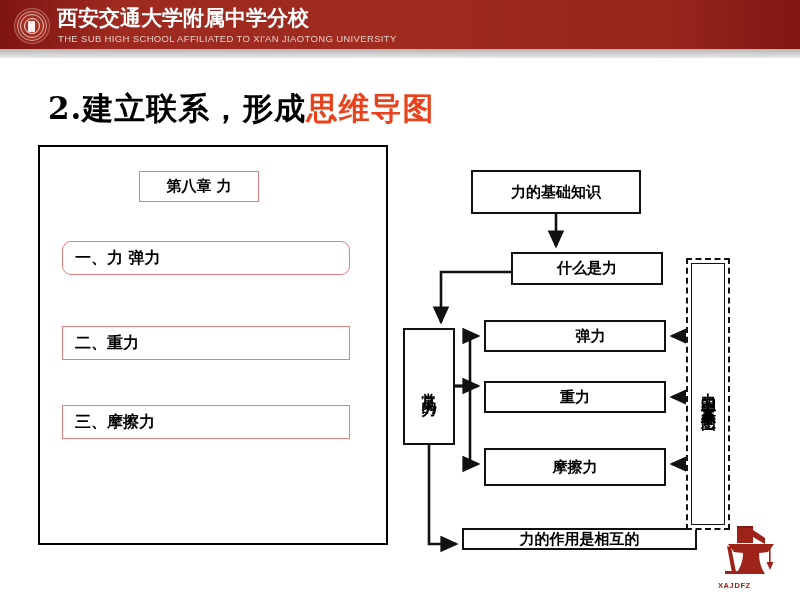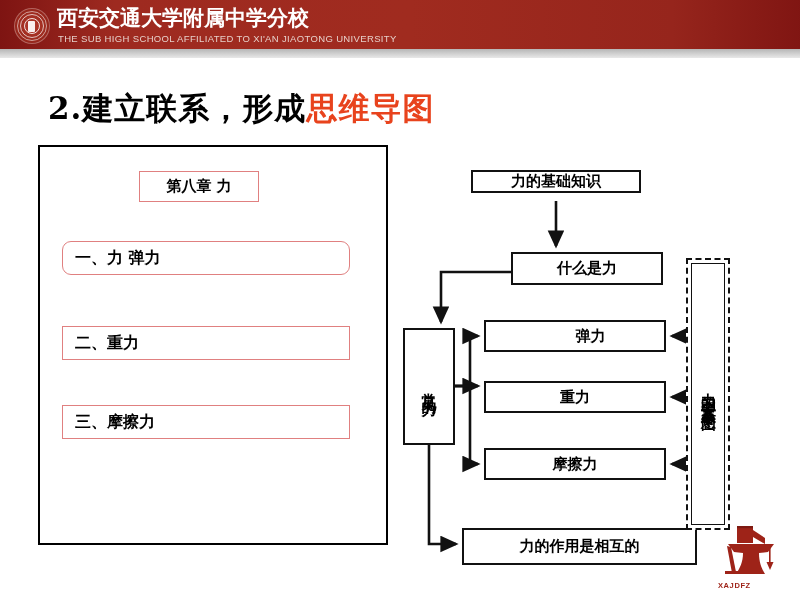--- a/index.html
+++ b/index.html
@@ -136,26 +136,26 @@
     box-sizing: border-box;
     display: flex;
     align-items: center;
     justify-content: center;
     font-weight: bold;
     color: #000000;
     font-size: 15px;
     font-family: "DejaVu Sans", "Liberation Sans", sans-serif;
     z-index: 3;
   }
-  .db-base    { left: 471px; top: 170px; width: 170px; height: 23px; }
+  .db-base    { left: 471px; top: 170px; width: 170px; height: 44px; }
   .db-whatis  { left: 511px; top: 252px; width: 152px; height: 33px; }
   .db-elastic { left: 484px; top: 320px; width: 182px; height: 32px; padding-left: 31px; }
   .db-gravity { left: 484px; top: 381px; width: 182px; height: 32px; }
-  .db-friction{ left: 484px; top: 448px; width: 182px; height: 32px; }
-  .db-mutual  { left: 462px; top: 528px; width: 235px; height: 37px; font-size: 15px; }
+  .db-friction{ left: 484px; top: 448px; width: 182px; height: 38px; }
+  .db-mutual  { left: 462px; top: 528px; width: 235px; height: 22px; font-size: 15px; }
 
   .db-common {
     left: 403px; top: 328px; width: 52px; height: 117px;
     writing-mode: vertical-rl;
     text-orientation: upright;
     letter-spacing: 3px;
     font-size: 15px;
     line-height: 52px;
   }
 

